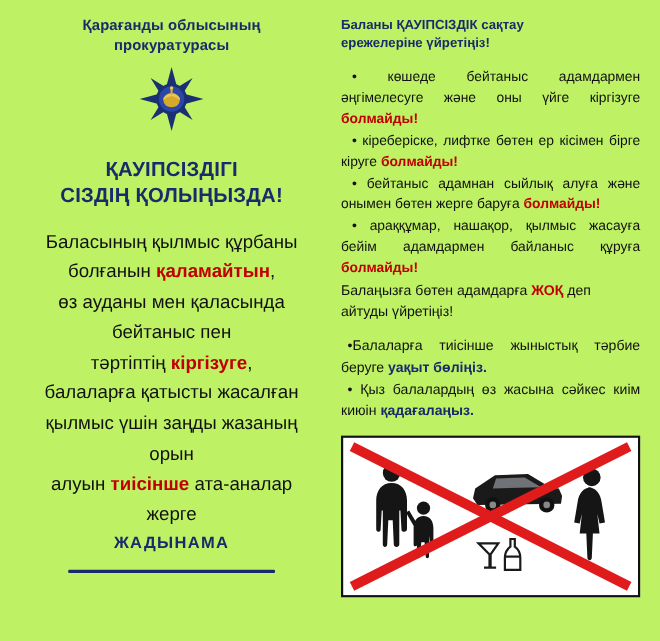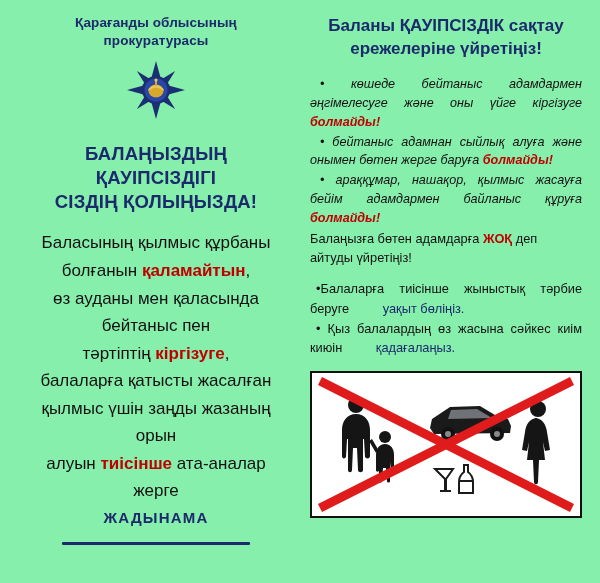--- a/index.html
+++ b/index.html
@@ -9,21 +9,21 @@
     height: 583px;
     background: #ffffff;
     font-family: "Liberation Sans", sans-serif;
     color: #111111;
     overflow: hidden;
   }
   .page {
     position: relative;
     width: 600px;
     height: 583px;
-    background: #86efac;
+    background: #bef264;
     display: flex;
     padding: 14px 12px 10px 12px;
   }
   .col {
     width: 50%;
     padding: 0 10px;
   }
   .col-left { padding-left: 14px; padding-right: 14px; }
   .col-right { padding-left: 10px; padding-right: 6px; }
 
@@ -74,43 +74,41 @@
   .rule {
     margin: 16px auto 0 auto;
     width: 72%;
     height: 3px;
     background: #1b2a6b;
     border-radius: 1px;
   }
 
   
   .right-title {
-    text-align: center;
-    color: #1b2a6b;
-    font-weight: bold;
-    font-size: 17px;
+    color: #1b2a6b;
+    font-weight: bold;
+    font-size: 12px;
     line-height: 1.38;
   }
   .bullets {
     margin-top: 14px;
     font-size: 12.6px;
     line-height: 1.5;
-    font-style: italic;
   }
   .bullet {
     text-align: justify;
     text-justify: inter-word;
     margin-bottom: 1px;
     text-indent: 10px;
   }
   .no {
     color: #c00000;
     font-weight: bold;
   }
-  .navy-bold { color: #1b2a6b; font-weight: normal; margin-left: 30px; }
+  .navy-bold { color: #1b2a6b; font-weight: bold; }
   .para {
     margin-top: 1px;
     font-size: 12.8px;
     line-height: 1.5;
     text-align: left;
   }
   .bullets2 {
     margin-top: 12px;
     font-size: 12.8px;
     line-height: 1.5;
@@ -164,21 +162,20 @@
             <ellipse cx="0" cy="1" rx="7.5" ry="6.5" fill="#d6a92b"></ellipse>
             <path d="M-7.5,-1 Q0,-9 7.5,-1 L7.5,1 Q0,-6 -7.5,1 Z" fill="#e8c65a"></path>
             <rect x="-1" y="-9" width="2" height="5" fill="#d6a92b"></rect>
             <circle cx="0" cy="-10" r="1.6" fill="#e8c65a"></circle>
           </g>
         </svg>
       </div>
     </div>
 
     <div class="big-title">
-      <div>БАЛАҢЫЗДЫҢ</div>
       <div>ҚАУІПСІЗДІГІ</div>
       <div>СІЗДІҢ ҚОЛЫҢЫЗДА!</div>
     </div>
 
     <div class="left-body" id="left-body">
         <div><span>Баласының қылмыс құрбаны</span></div>
         <div><span>болғанын </span><span class="no">қаламайтын</span><span>,</span></div>
         <div><span>өз ауданы мен қаласында</span></div>
         <div><span>бейтаныс пен</span></div>
         <div><span>тәртіптің </span><span class="no">кіргізуге</span><span>,</span></div>
@@ -194,20 +191,21 @@
 
   <div class="col col-right">
 
     <div class="right-title">
       <div>Баланы ҚАУІПСІЗДІК сақтау</div>
       <div>ережелеріне үйретіңіз!</div>
     </div>
 
     <div class="bullets" id="bullets1">
         <div class="bullet"><span>• көшеде   бейтаныс   адамдармен әңгімелесуге және оны үйге кіргізуге </span><span class="no">болмайды!</span></div>
+        <div class="bullet"><span>• кіреберіске, лифтке бөтен ер кісімен бірге кіруге </span><span class="no">болмайды!</span></div>
         <div class="bullet"><span>• бейтаныс адамнан сыйлық алуға және онымен    бөтен    жерге    баруға </span><span class="no">болмайды!</span></div>
         <div class="bullet"><span>• араққұмар, нашақор, қылмыс жасауға бейім адамдармен байланыс құруға </span><span class="no">болмайды!</span></div>
       </div>
 
     <div class="para" id="para1"><span>Балаңызға бөтен адамдарға </span><span class="no">ЖОҚ</span><span> деп айтуды үйретіңіз!</span></div>
 
     <div class="bullets2" id="bullets2">
         <div class="bullet"><span>•Балаларға тиісінше жыныстық тәрбие беруге </span><span class="navy-bold">уақыт бөліңіз.</span></div>
         <div class="bullet"><span>• Қыз балалардың өз жасына сәйкес киім киюін </span><span class="navy-bold">қадағалаңыз.</span></div>
       </div>

